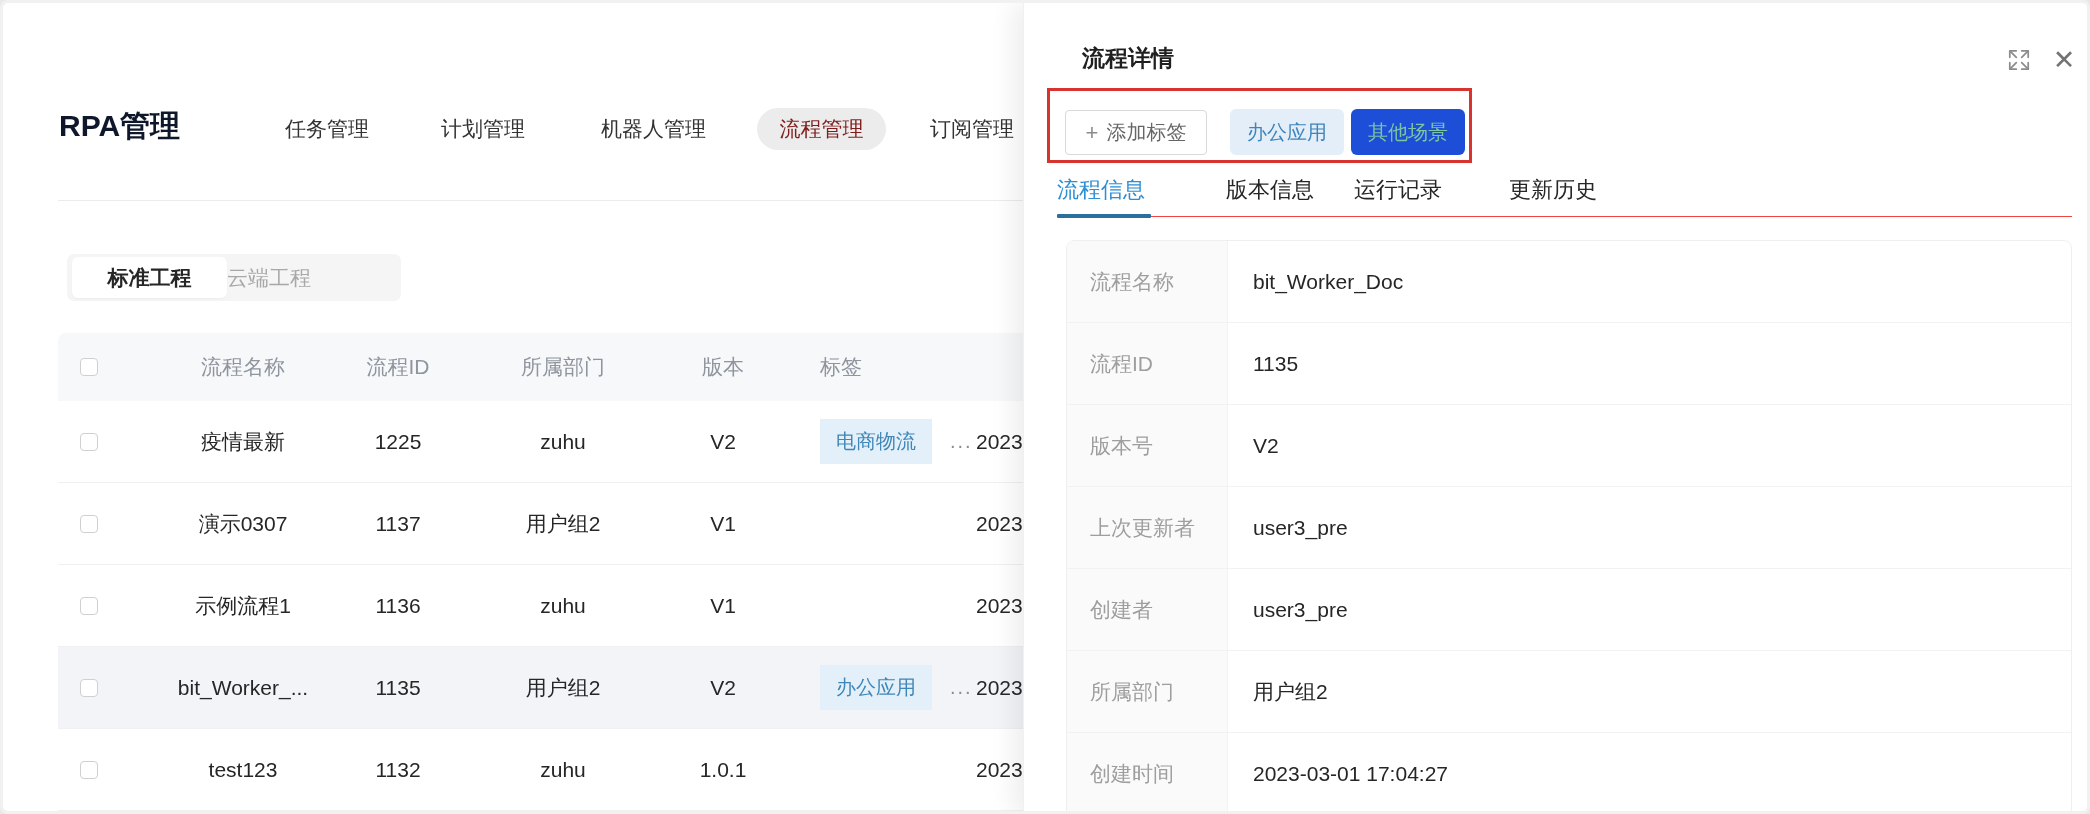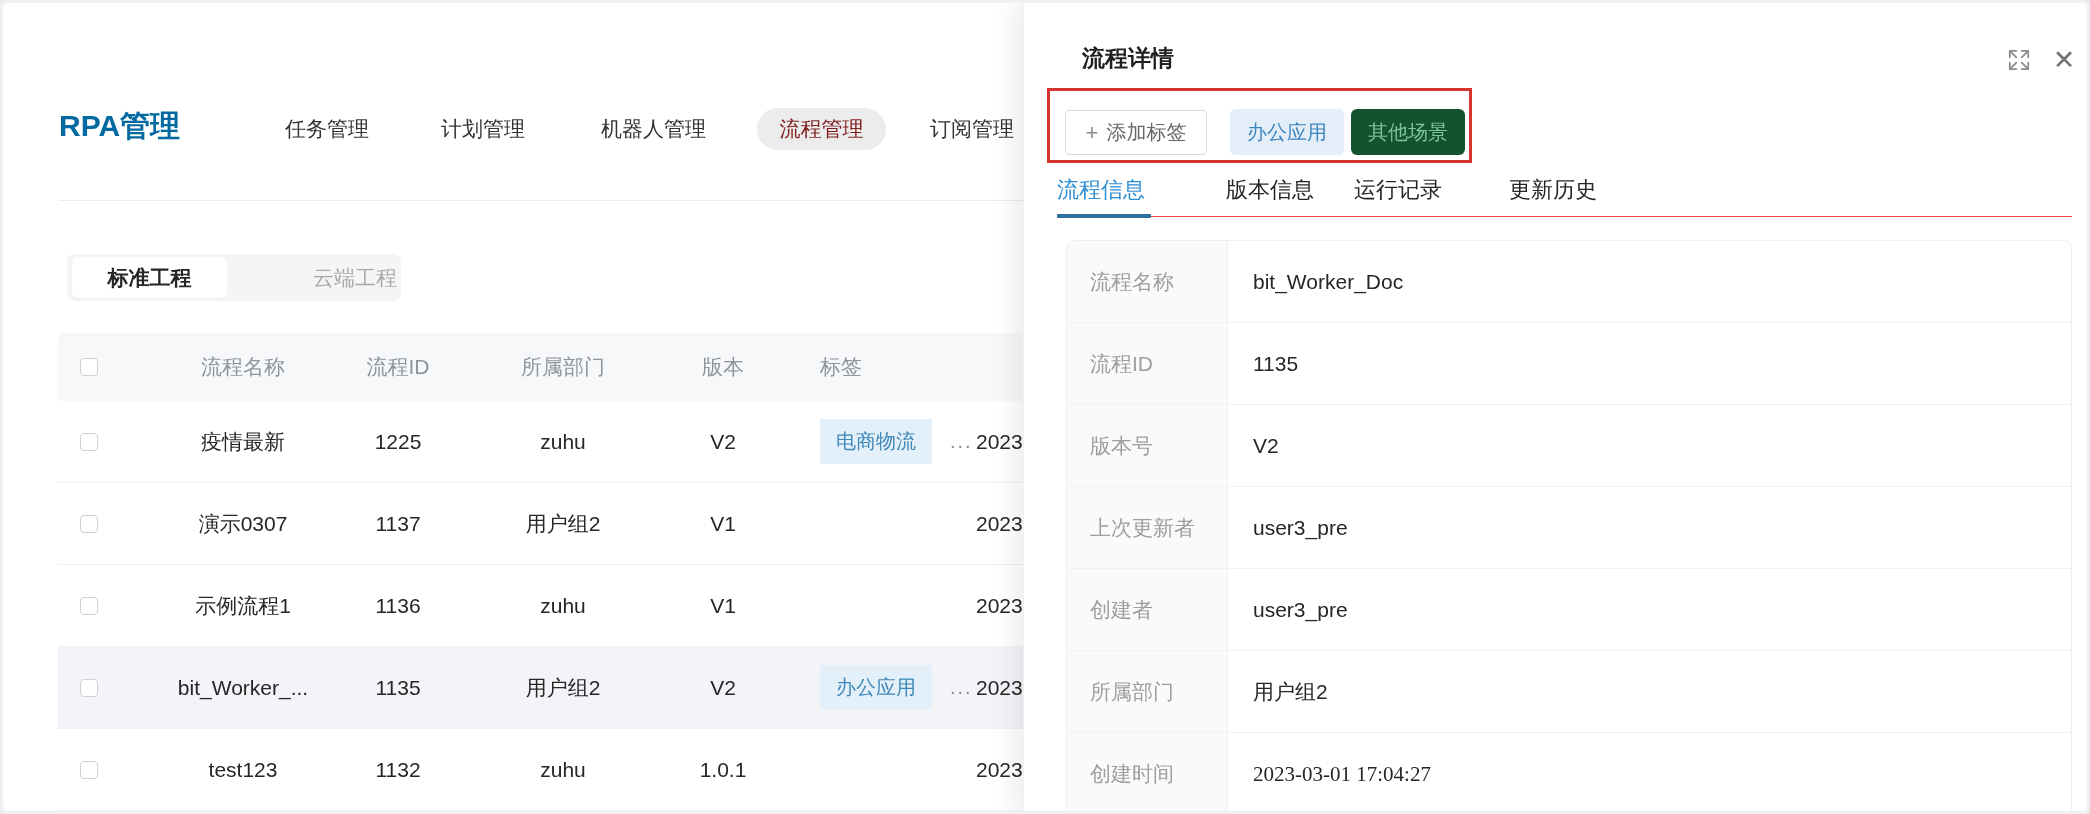--- a/index.html
+++ b/index.html
@@ -4,31 +4,31 @@
 <style>
   * { box-sizing: border-box; margin: 0; padding: 0; }
   html,body { background:#e9e9e9; }
   body { font-family: "Liberation Sans", "DejaVu Sans", sans-serif; }
   #screen {
     position: relative; width: 2090px; height: 814px;
     background:#fff; overflow:hidden;
     border:3px solid #f1f1f1; border-radius:8px;
   }
   
-  .page-title { position:absolute; left:56px; top:103px; font-size:30px; font-weight:600; color:#0369a1; }
+  .page-title { position:absolute; left:56px; top:103px; font-size:30px; font-weight:600; color:#0f172a; }
   .nav-item { position:absolute; top:105px; height:42px; line-height:42px; font-size:21px; color:#333; cursor:pointer; }
   .nav-pill { position:absolute; top:105px; height:42px; line-height:42px; font-size:21px; color:#7f1d1d;
               background:#ececec; border-radius:21px; text-align:center; cursor:pointer; }
   .header-divider { position:absolute; left:55px; right:0; top:197px; height:1px; background:#ececec; }
 
   
   .seg { position:absolute; left:64px; top:251px; width:334px; height:47px; background:#f5f5f5; border-radius:7px; }
   .seg-active { position:absolute; left:5px; top:3px; width:155px; height:41px; background:#fff; border-radius:6px;
                 text-align:center; line-height:41px; font-size:21px; color:#262626; box-shadow:0 1px 2px rgba(0,0,0,.04); cursor:pointer;font-weight:bold; }
-  .seg-inactive { position:absolute; left:160px; top:0; width:170px; height:47px; text-align:right; line-height:47px;
+  .seg-inactive { position:absolute; left:160px; top:0; width:170px; height:47px; text-align:left; line-height:47px;
                   font-size:21px; color:#a8a8a8; cursor:pointer; }
 
   
   .tbl { position:absolute; left:55px; top:330px; width:2035px; }
   .trow { display:flex; align-items:center; height:82px; border-bottom:1px solid #f0f0f0; font-size:21px; color:#262626; background:#fff; }
   .trow.head { height:68px; background:#f7f8fa; border-bottom:none; border-radius:8px 8px 0 0; color:#8f959e; }
   .trow.selected { background:#f2f4f8; }
   .c-cb   { width:75px; display:flex; align-items:center; }
   .c-name { width:220px; text-align:center; }
   .c-id   { width:90px;  text-align:center; }
@@ -51,31 +51,31 @@
 
   .anno-box { position:absolute; left:23px; top:85px; width:425px; height:75px; border:3px solid #d5342f; pointer-events:none; }
 
   .add-tag-btn { position:absolute; left:41px; top:107px; width:142px; height:45px; background:#fff; border:1px solid #d9d9d9;
                  border-radius:4px; display:flex; align-items:center; justify-content:center; gap:8px;
                  font-size:20px; color:#666; cursor:pointer; }
   .add-plus { font-size:22px; color:#8c8c8c; line-height:1; }
   .ptag { position:absolute; top:106px; height:46px; padding:0 17px; border-radius:6px; display:flex; align-items:center;
           font-size:20px; cursor:pointer; white-space:nowrap; }
   .ptag-blue  { left:206px; background:#e3eef8; color:#3d85bb; }
-  .ptag-green { left:327px; background:#14532d; color:#7cc4a2; }
+  .ptag-green { left:327px; background:#1d4ed8; color:#7cc4a2; }
 
   .ptabs { position:absolute; left:42px; top:168px; width:1006px; height:46px; border-bottom:1px solid #ef4444; }
   .ptab { position:absolute; top:0; height:45px; line-height:38px; font-size:22px; color:#262626; cursor:pointer; }
   .ptab.active { color:#2e8ed2; }
   .ptab-underline { position:absolute; left:-9px; bottom:-2px; width:94px; height:4px; background:#2a6f9e; border-radius:1px; }
   .ptab-0 { left:-9px; } .ptab-1 { left:160px; } .ptab-2 { left:288px; } .ptab-3 { left:443px; }
 
   .dtable { position:absolute; left:42px; top:237px; width:1006px; border:1px solid #efefef; border-radius:8px 8px 0 0; overflow:hidden; }
   .drow { display:flex; height:82px; border-bottom:1px solid #f2f2f2; }
-  .drow:last-child { border-bottom:none;font-family:Liberation Serif, serif; }
+  .drow:last-child { border-bottom:none; }
   .dlabel { width:161px; background:#fafafa; border-right:1px solid #f2f2f2; color:#9e9e9e; font-size:21px;
             display:flex; align-items:center; padding-left:23px; }
   .dvalue { flex:1; color:#262626; font-size:21px; display:flex; align-items:center; padding-left:25px; }
 </style>
 </head>
 <body>
 
 <div id="screen">
 
   <div class="page-title">RPA管理</div>

